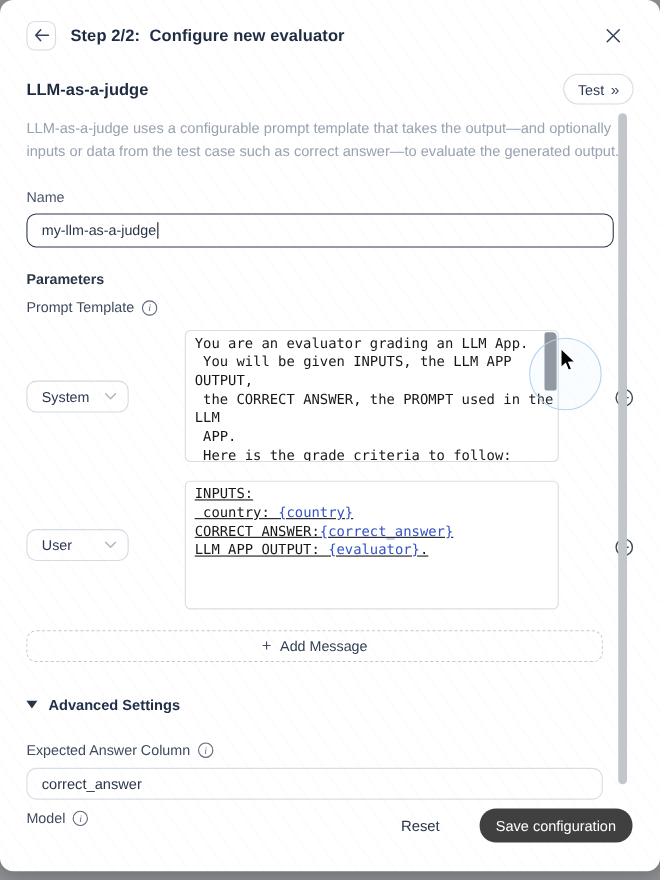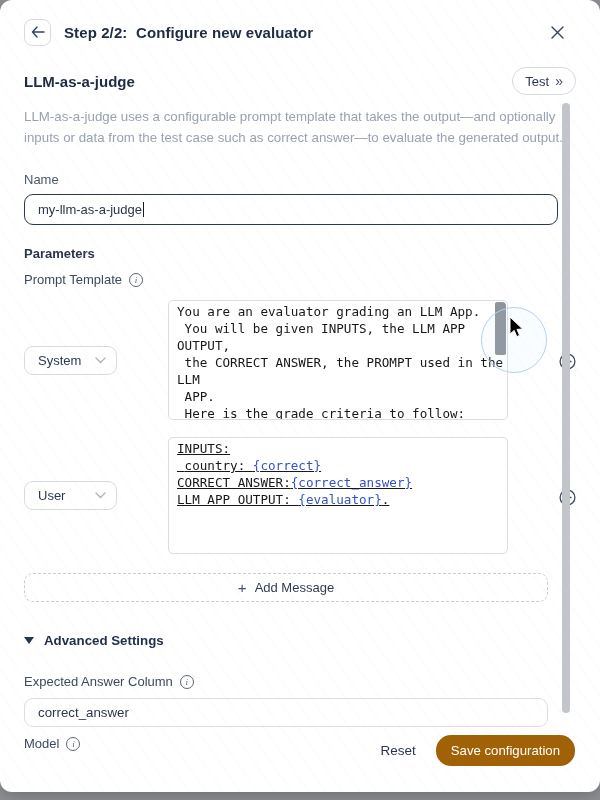--- a/index.html
+++ b/index.html
@@ -81,24 +81,24 @@
   .adv-row { margin-top:31px; display:flex; align-items:center; gap:10px; cursor:pointer; }
   .tri { width:0; height:0; border-left:5px solid transparent; border-right:5px solid transparent; border-top:7px solid #27354a; }
   .adv-label { font-size:13.3px; font-weight:bold; color:#22304a; }
   .exp-row { margin-top:26px; display:flex; align-items:center; gap:7px; font-size:13px; color:#3d4a5c; }
   .text-input {
     margin-top:9px; width:524px; height:29px; border:1px solid #d9dee5; border-radius:9px;
     display:flex; align-items:center; padding:0 13px; font-size:13.3px; color:#2b3648; background:#fff; cursor:text;
   }
   .model-row { margin-top:9px; display:flex; align-items:center; gap:7px; font-size:13px; color:#3d4a5c; }
   
-  .footer { position:absolute; right:25px; bottom:26px; display:flex; align-items:center; gap:20px; }
+  .footer { position:absolute; right:25px; bottom:26px; display:flex; align-items:center; gap:36px; }
   .reset-btn { font-size:13.5px; color:#2b3648; background:none; border:none; cursor:pointer; font-family:inherit; }
   .save-btn {
-    background:#a16207; color:#fff; border:none; border-radius:15px; height:31px; padding:0 15px;
+    background:#404040; color:#fff; border:none; border-radius:15px; height:31px; padding:0 15px;
     font-size:13.2px; cursor:pointer; font-family:inherit;
   }
   
   .modal-scrollbar { position:absolute; right:30px; top:103px; width:8px; height:610px; background:#c2c6cb; border-radius:4px; }
   
   .cursor-halo { position:absolute; left:481px; top:307px; width:66px; height:66px;
     border:1.5px solid #b5d2ee; border-radius:50%; background:rgba(190,220,248,0.07); pointer-events:none; }
   .mouse-cursor { position:absolute; left:508px; top:316px; pointer-events:none; }
   svg { display:block; }
 </style>
@@ -177,21 +177,21 @@
   <div class="msg-row" style="margin-top:17px;">
     <div class="role-sel">
       <span>User</span>
       <span class="chev">
         <svg width="11" height="7" viewBox="0 0 11 7">
             <path d="M1 1 L5.5 5.5 L10 1" stroke="#aeb6c2" stroke-width="1.4" fill="none" stroke-linecap="round"></path>
           </svg>
       </span>
     </div>
     <div class="msg-box usr"><span>INPUTS:
- country: </span><span class="tpl-var">{correct}</span><span>
+ country: </span><span class="tpl-var">{country}</span><span>
 CORRECT ANSWER:</span><span class="tpl-var">{correct_answer}</span><span>
 LLM APP OUTPUT: </span><span class="tpl-var">{evaluator}</span><span>.</span></div>
     <div class="minus-btn">
       <span>
         <svg width="17" height="17" viewBox="0 0 17 17">
             <circle cx="8.5" cy="8.5" r="7.4" stroke="#3f4a59" stroke-width="1.3" fill="none"></circle>
             <path d="M5 8.5 H12" stroke="#3f4a59" stroke-width="1.3" stroke-linecap="round"></path>
           </svg>
       </span>
     </div>

